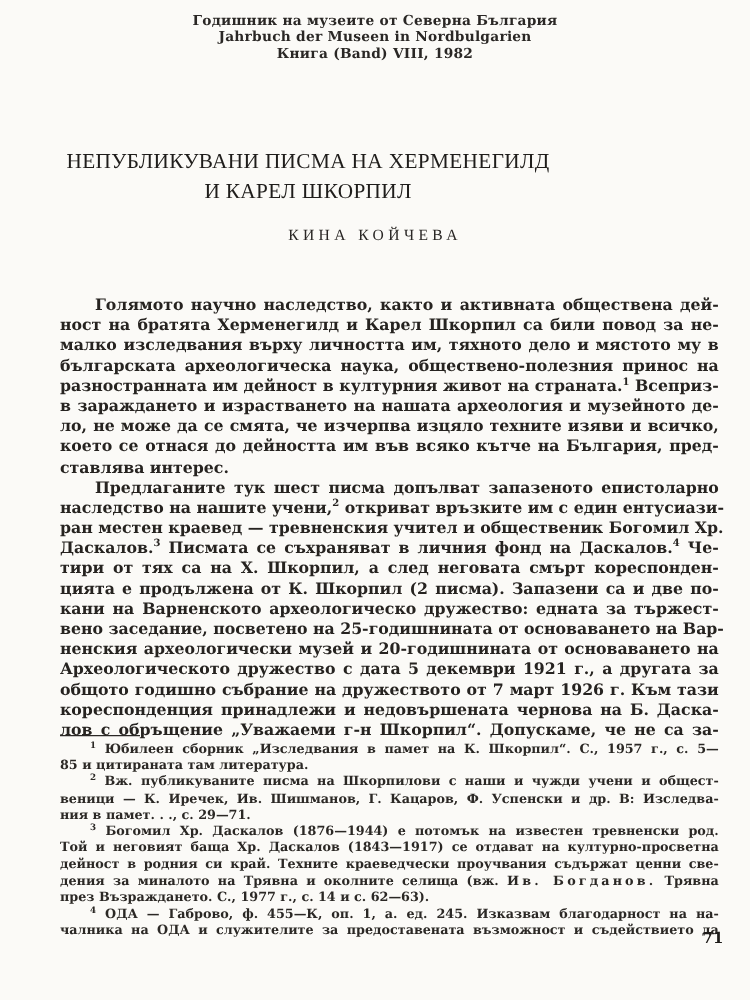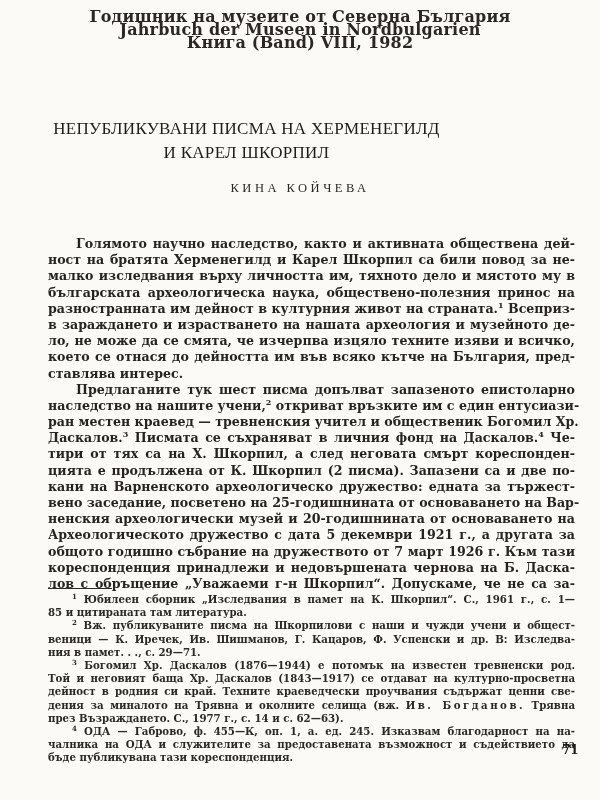--- a/index.html
+++ b/index.html
@@ -5,21 +5,21 @@
     html, body { margin: 0; padding: 0; }
     body {
       width: 600px; height: 800px; overflow: hidden;
       background: #fbfaf7;
       color: #1e1c1a;
       font-family: "DejaVu Serif", serif;
       position: relative;
     }
     .header {
       position: absolute; top: 10px; left: 0; width: 600px;
-      text-align: center; font-size: 16px; line-height: 13px;
+      text-align: center; font-size: 11px; line-height: 13px;
       font-weight: bold; letter-spacing: 0.2px; color: #2a2725;
     }
     .title {
       position: absolute; top: 117px; left: 0; width: 493px;
       text-align: center; font-family: "Liberation Serif", serif;
       font-size: 17px; line-height: 24px; letter-spacing: 0.3px;
       color: #1f1d1b;
     }
     .author {
       position: absolute; top: 181px; left: 0; width: 600px;
@@ -94,35 +94,34 @@
     <span class="line">общото годишно събрание на дружеството от 7 март 1926 г. Към тази</span>
     <span class="line">кореспонденция принадлежи и недовършената чернова на Б. Даска-</span>
     <span class="line">лов с обръщение „Уважаеми г-н Шкорпил“. Допускаме, че не са за-</span>
   </div>
 </div>
 
 <div class="rule"></div>
 
 <div class="footnotes">
   <div>
-    <span class="line indent"><sup>1</sup> <span>Юбилеен сборник „Изследвания в памет на К. Шкорпил“. С., 1961 г., с. 1—</span></span>
+    <span class="line indent"><sup>1</sup> <span>Юбилеен сборник „Изследвания в памет на К. Шкорпил“. С., 1957 г., с. 5—</span></span>
     <span class="line last">85 и цитираната там литература.</span>
   </div>
   <div>
     <span class="line indent"><sup>2</sup> <span>Вж. публикуваните писма на Шкорпилови с наши и чужди учени и общест-</span></span>
     <span class="line">веници — К. Иречек, Ив. Шишманов, Г. Кацаров, Ф. Успенски и др. В: Изследва-</span>
     <span class="line last">ния в памет. . ., с. 29—71.</span>
   </div>
   <div>
     <span class="line indent"><sup>3</sup> <span>Богомил Хр. Даскалов (1876—1944) е потомък на известен тревненски род.</span></span>
     <span class="line">Той и неговият баща Хр. Даскалов (1843—1917) се отдават на културно-просветна</span>
     <span class="line">дейност в родния си край. Техните краеведчески проучвания съдържат ценни све-</span>
     <span class="line"><span>дения за миналото на  Трявна и околните селища (вж. </span><span class="spaced">Ив. Богданов.</span><span> Трявна</span></span>
     <span class="line last">през Възраждането. С., 1977 г., с. 14 и с. 62—63).</span>
   </div>
   <div>
     <span class="line indent"><sup>4</sup> <span>ОДА — Габрово, ф. 455—К, оп. 1, а. ед. 245. Изказвам благодарност на на-</span></span>
     <span class="line">чалника на ОДА и служителите за предоставената възможност и съдействието да</span>
-    <span class="line last">бъде публикувана тази кореспонденция.</span>
   </div>
 </div>
 
 <div class="page-number">71</div>
 
 </body></html>

